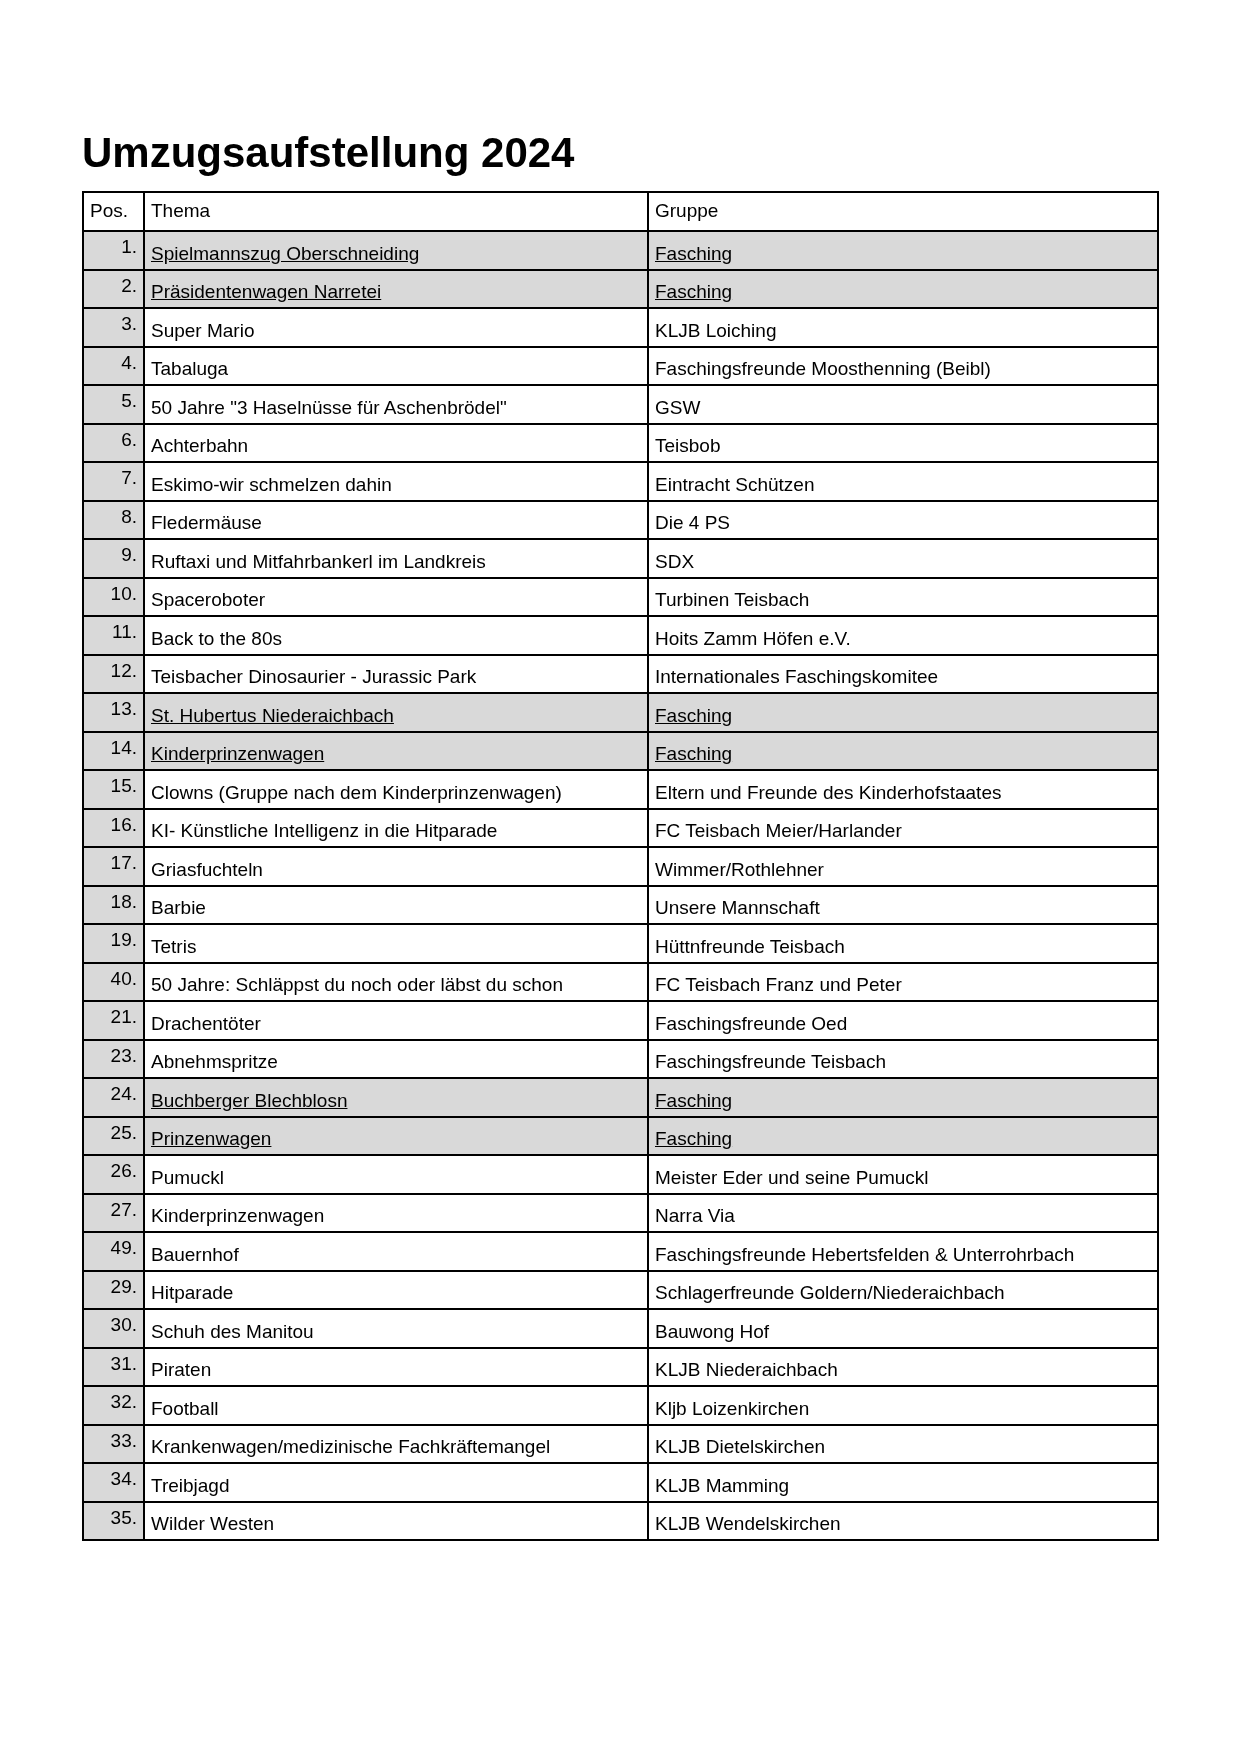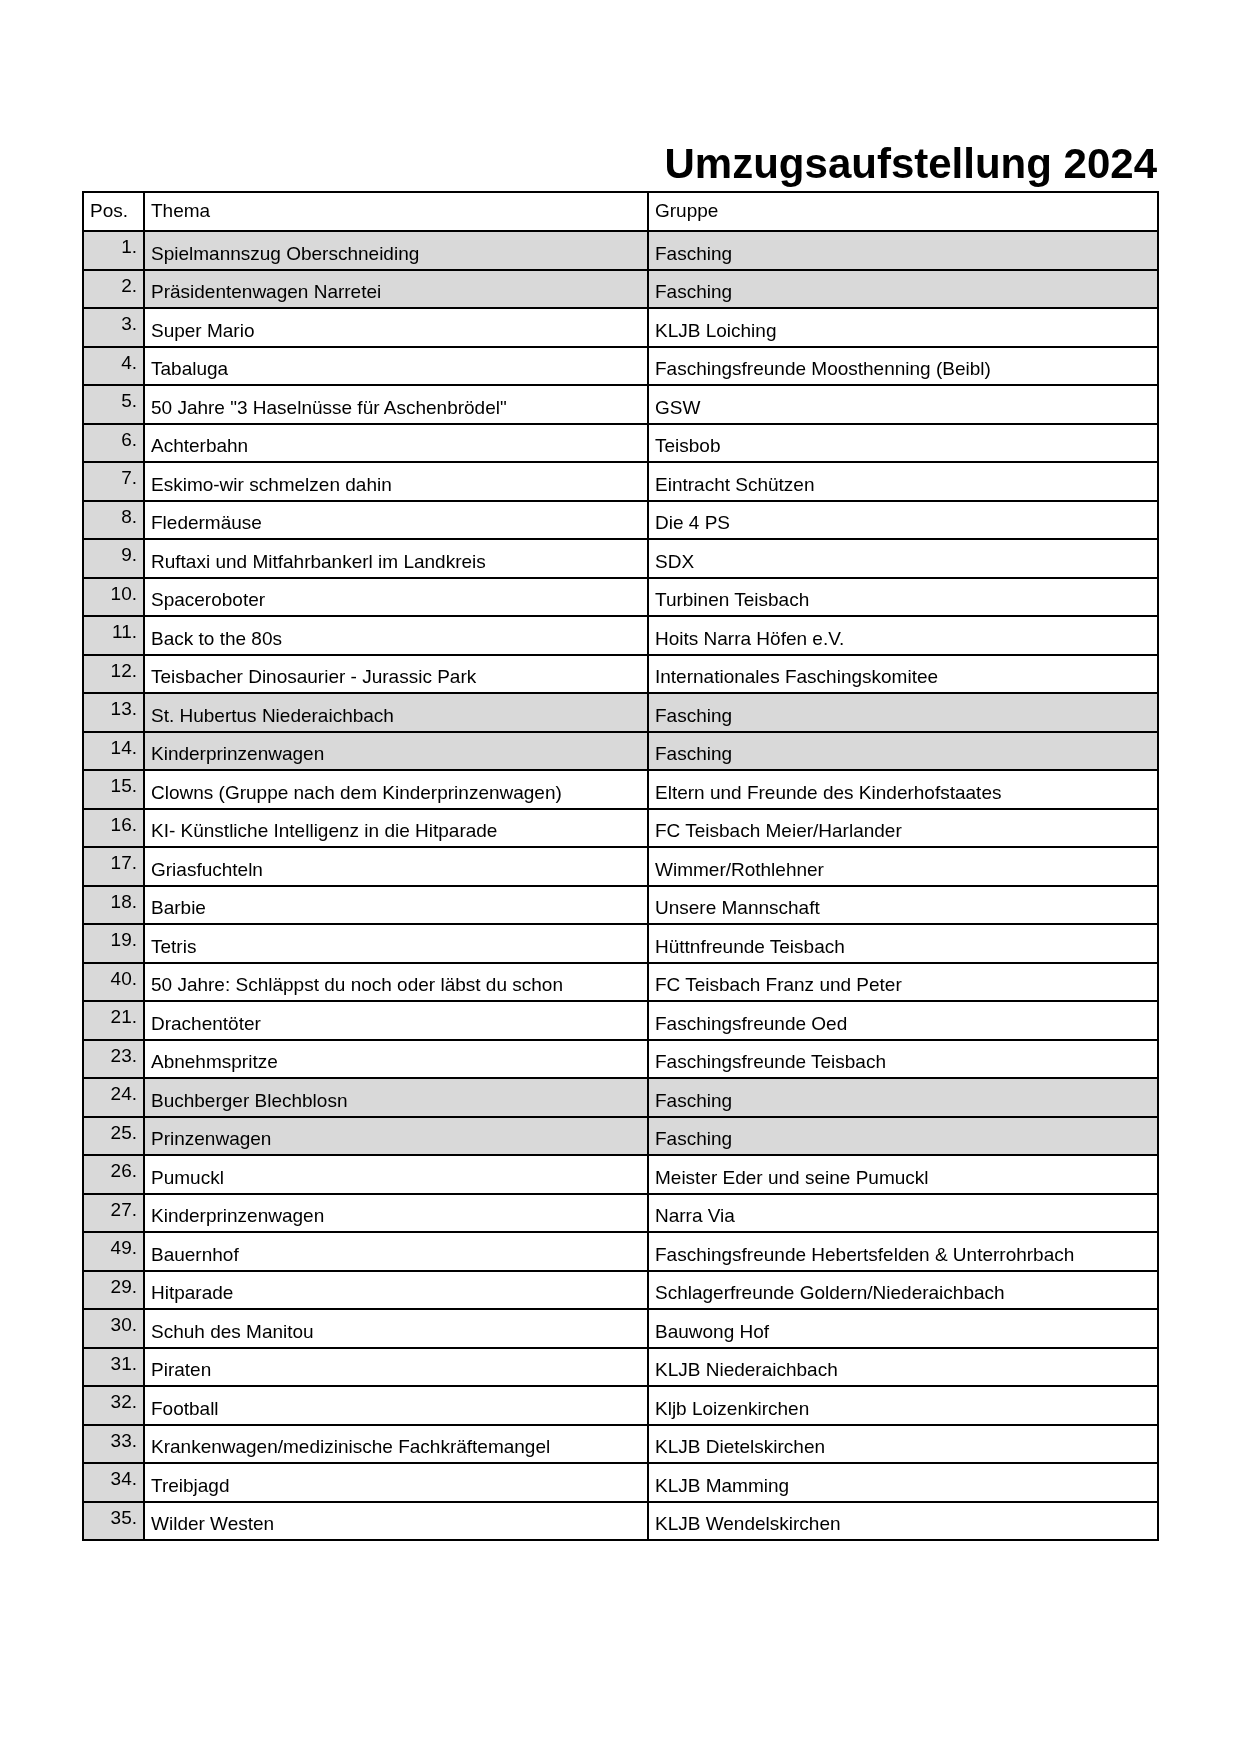--- a/index.html
+++ b/index.html
@@ -15,22 +15,22 @@
     color: #000000;
   }
   .sheet {
     position: absolute;
     inset: 0;
   }
   .doc-title {
     position: absolute;
     left: 82px;
     width: 1075px;
-    top: 139px;
-    text-align: right;
+    top: 128px;
+    text-align: left;
     font-size: 42px;
     font-weight: bold;
     line-height: 50px;
     white-space: nowrap;
     letter-spacing: 0px;
   }
   table.lineup {
     position: absolute;
     left: 82px;
     top: 191px;
@@ -68,20 +68,21 @@
   }
   td.thema, td.gruppe {
     background: #ffffff;
     text-align: left;
     vertical-align: bottom;
     padding: 0 4px 4px 6px;
   }
   tr.highlight td.thema,
   tr.highlight td.gruppe {
     background: var(--highlight, #d9d9d9);
+    text-decoration: underline;
   }
 </style>
 </head>
 <body>
 
 <div class="sheet">
 
   <div class="doc-title">Umzugsaufstellung 2024</div>
 
   <table class="lineup">
@@ -145,21 +146,21 @@
           <td class="gruppe">SDX</td>
         </tr>
         <tr>
           <td class="pos">10.</td>
           <td class="thema">Spaceroboter</td>
           <td class="gruppe">Turbinen Teisbach</td>
         </tr>
         <tr>
           <td class="pos">11.</td>
           <td class="thema">Back to the 80s</td>
-          <td class="gruppe">Hoits Narra Höfen e.V.</td>
+          <td class="gruppe">Hoits Zamm Höfen e.V.</td>
         </tr>
         <tr>
           <td class="pos">12.</td>
           <td class="thema">Teisbacher Dinosaurier - Jurassic Park</td>
           <td class="gruppe">Internationales Faschingskomitee</td>
         </tr>
         <tr class="highlight">
           <td class="pos">13.</td>
           <td class="thema">St. Hubertus Niederaichbach</td>
           <td class="gruppe">Fasching</td>

